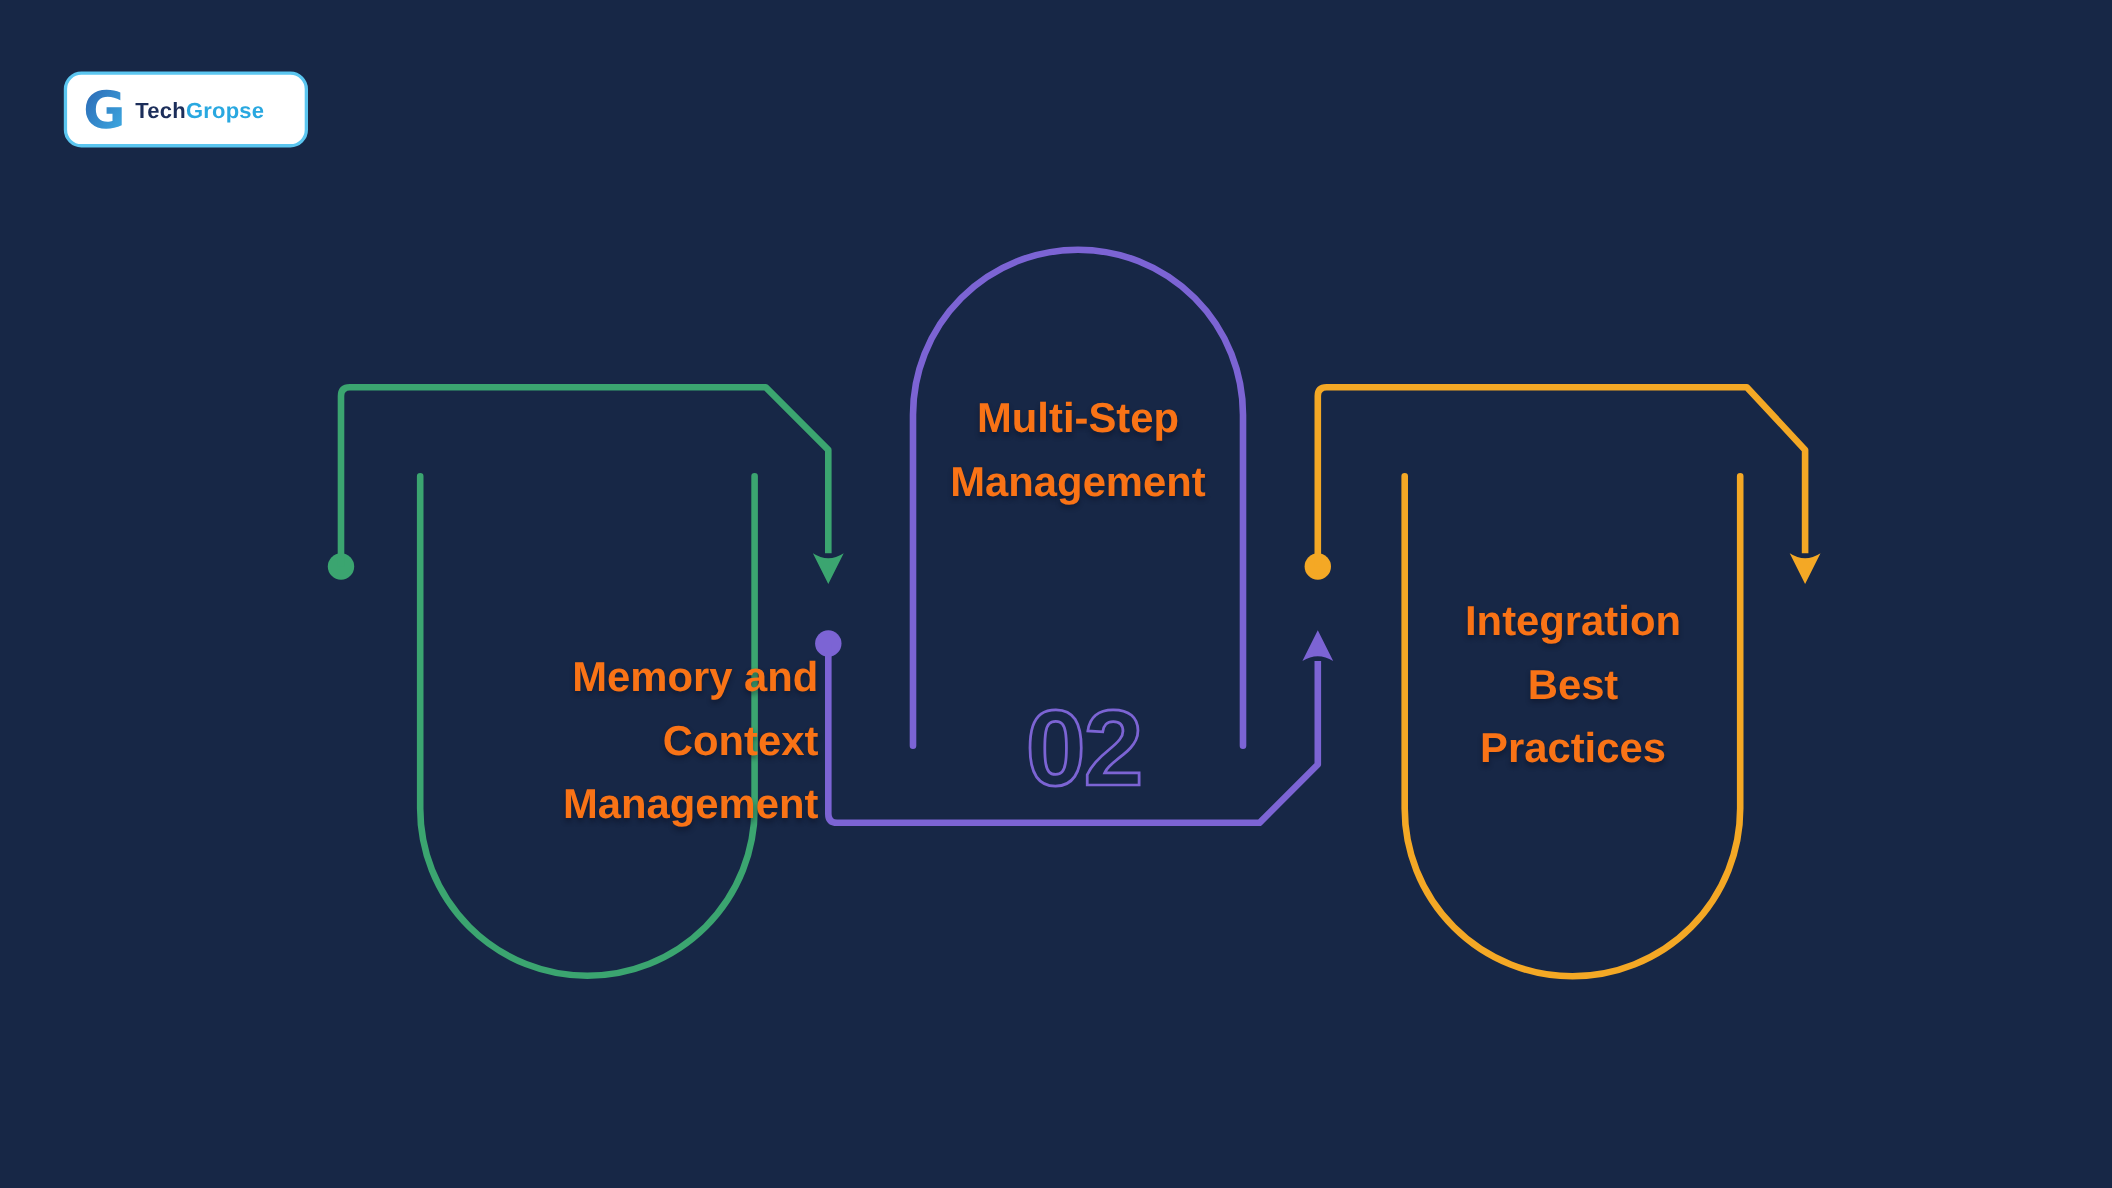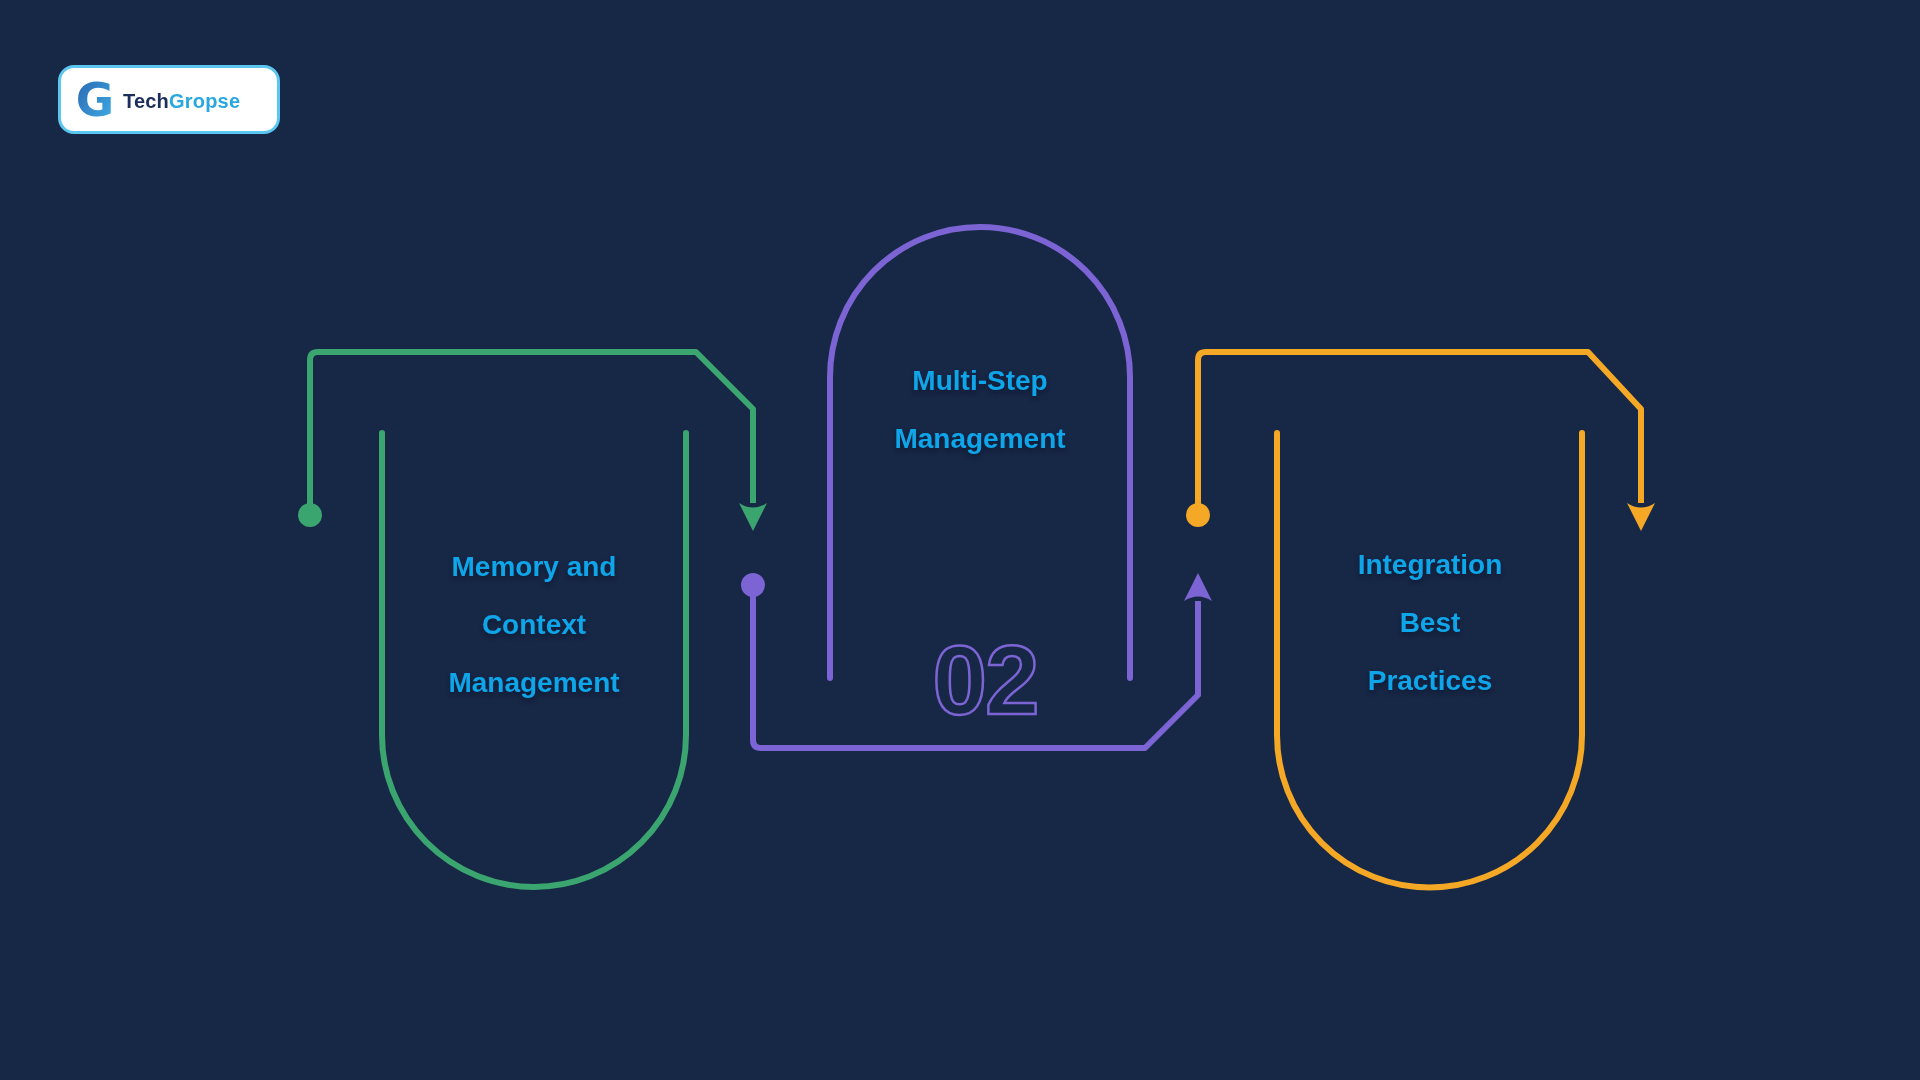--- a/index.html
+++ b/index.html
@@ -70,29 +70,29 @@
   }
   .step-number-1 { left: 530px; top: 438px; }
   .step-number-2 { left: 985px; top: 680px; }
   .step-number-3 { left: 1430px; top: 438px; }
   
   .step-title {
     position: absolute;
     transform: translate(-50%, -50%);
     width: 420px;
     text-align: center;
-    color: #0ea5e9;
-    font-size: 28px;
+    color: #f97316;
+    font-size: 38px;
     font-weight: bold;
     line-height: 58px;
     text-shadow: 0 3px 5px rgba(8, 14, 30, 0.45);
     white-space: nowrap;
   }
   .step-title span { display: block; }
-  .step-title-1 { left: 534px; top: 625px; }
+  .step-title-1 { left: 534px; top: 674px; text-align: right; }
   .step-title-2 { left: 980px; top: 410px; }
   .step-title-3 { left: 1430px; top: 623px; }
 </style>
 </head>
 <body style="background-color: rgb(23, 39, 70);">
 
 <div class="stage">
 
   <div class="logo-badge" style="border-color: rgb(91, 198, 240); background-color: rgb(255, 255, 255);">
     <svg class="logo-g-svg" viewBox="0 0 60 60" aria-hidden="true">

